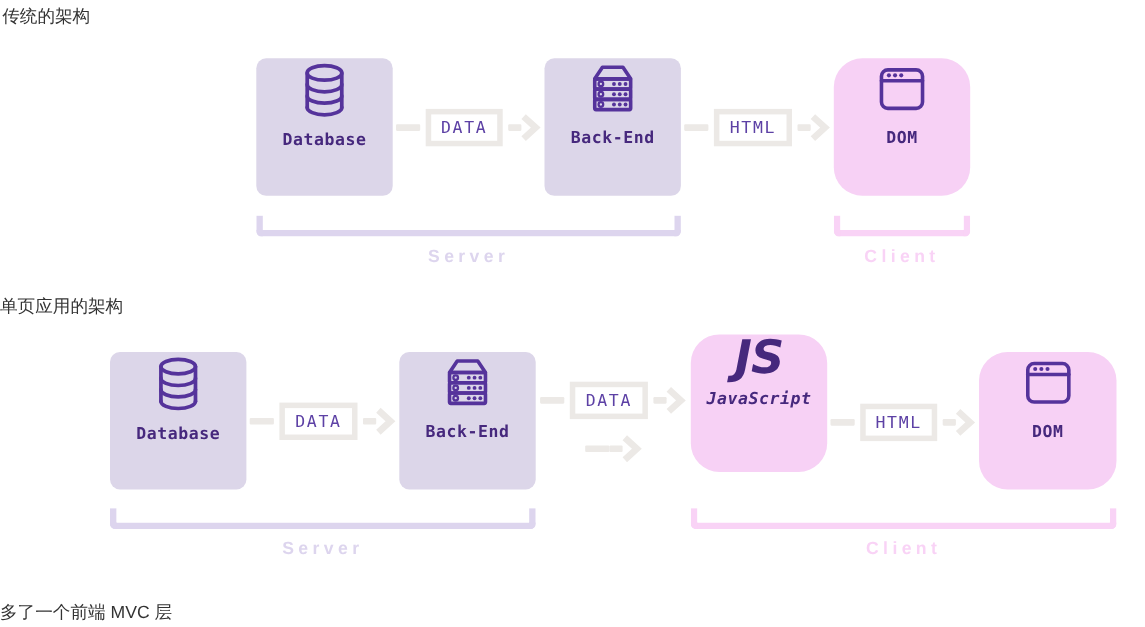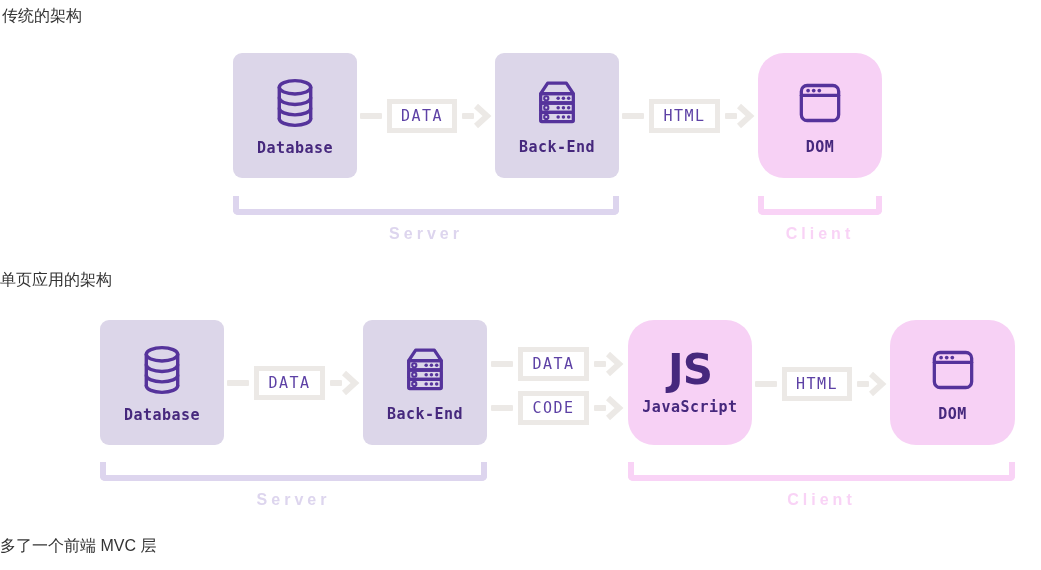--- a/index.html
+++ b/index.html
@@ -2,21 +2,21 @@
 <html style="--lavender-box: #dcd6e9; --pink-box: #f7d1f5; --purple-icon: #55339b; --purple-text: #46287d; --label-purple: #5d41a5; --arrow-gray: #ece9e6; --bracket-lavender: #ddd5ee; --bracket-pink: #f9d3f6; --title-color: #333333;"><head>
 <meta charset="utf-8">
 <style>
   html,body{margin:0;padding:0;background:#ffffff;}
   .stage{position:relative;width:1041px;height:570px;background:#fff;overflow:hidden;
          font-family:"Liberation Sans","DejaVu Sans",sans-serif;padding-left:17px;}
   .section-title{position:absolute;font-size:16px;color:var(--title-color,#333);line-height:20px;}
 
   
   .node{position:absolute;width:124px;height:125px;border-radius:9px;
-        display:flex;flex-direction:column;align-items:center;justify-content:center;gap:7px;}
+        display:flex;flex-direction:column;align-items:center;gap:7px;}
   .node.lav{background:var(--lavender-box,#dcd6e9);}
   .node.pink{background:var(--pink-box,#f7d1f5);border-radius:26px;}
   .node-label{font-family:"DejaVu Sans Mono","Liberation Mono",monospace;font-weight:bold;
               font-size:15px;color:var(--purple-text,#46287d);letter-spacing:.5px;}
   .js-big{font-family:"DejaVu Sans","Liberation Sans",sans-serif;font-weight:800;
           font-size:42px;line-height:1;color:var(--purple-text,#46287d);letter-spacing:-1px;}
 
   
   .icon-stroke{stroke:var(--purple-icon,#55339b);fill:none;stroke-width:2.8;
                stroke-linecap:round;stroke-linejoin:round;}
@@ -41,21 +41,21 @@
   .group-label.lav{color:var(--bracket-lavender,#ddd5ee);}
   .group-label.pink{color:var(--bracket-pink,#f9d3f6);}
 </style>
 </head>
 <body>
 
 <div class="stage">
 
   <div class="section-title" style="left:2px;top:6px;">传统的架构</div>
   <div class="section-title" style="left:0px;top:270px;">单页应用的架构</div>
-  <div class="section-title" style="left:0px;top:536px;">多了一个前端 MVC 层</div>
+  <div class="section-title" style="left:0px;top:548px;">多了一个前端 MVC 层</div>
 
   <div>
 
     <div class="node lav" style="left:233px;top:53px;">
       <svg width="58" height="58" viewBox="0 0 48 48">
         <g class="icon-stroke">
           <ellipse cx="24" cy="11" rx="13" ry="5.5"></ellipse>
           <path d="M11 11 V37"></path>
             <path d="M37 11 V37"></path>
           <path d="M11 19.7 a13 5.5 0 0 0 26 0"></path>
@@ -190,28 +190,27 @@
       <div class="seg" style="width:22px;"></div>
       <div class="pill">DATA</div>
       <div class="seg" style="width:12px;"></div>
       <svg class="head" width="20" height="28" viewBox="0 0 20 28">
         <path d="M4 4 L15 14 L4 24"></path>
       </svg>
     </div>
 
     <div class="arrow" style="left:487px;top:390px;width:141px;">
       <div class="seg" style="width:22px;"></div>
-      <div class="pill">CODE</div>
-      <div class="seg" style="width:12px;"></div>
-      <svg class="head" width="20" height="28" viewBox="0 0 20 28">
-        <path d="M4 4 L15 14 L4 24"></path>
-      </svg>
-    </div>
-
-    <div class="node pink" style="left:628px;top:320px;">
+      <div class="seg" style="width:12px;"></div>
+      <svg class="head" width="20" height="28" viewBox="0 0 20 28">
+        <path d="M4 4 L15 14 L4 24"></path>
+      </svg>
+    </div>
+
+    <div class="node pink" style="left:628px;top:304px;font-style:italic;">
       <div class="js-big">JS</div>
       <div class="node-label">JavaScript</div>
     </div>
 
     <div class="arrow" style="left:752px;top:366px;width:138px;">
       <div class="seg" style="width:22px;"></div>
       <div class="pill">HTML</div>
       <div class="seg" style="width:12px;"></div>
       <svg class="head" width="20" height="28" viewBox="0 0 20 28">
         <path d="M4 4 L15 14 L4 24"></path>

